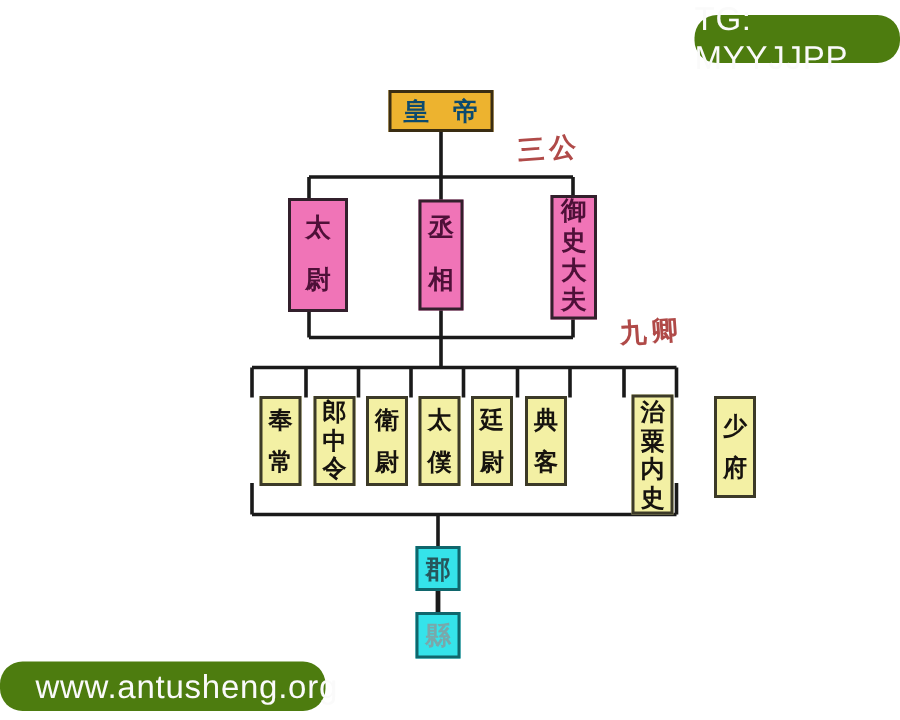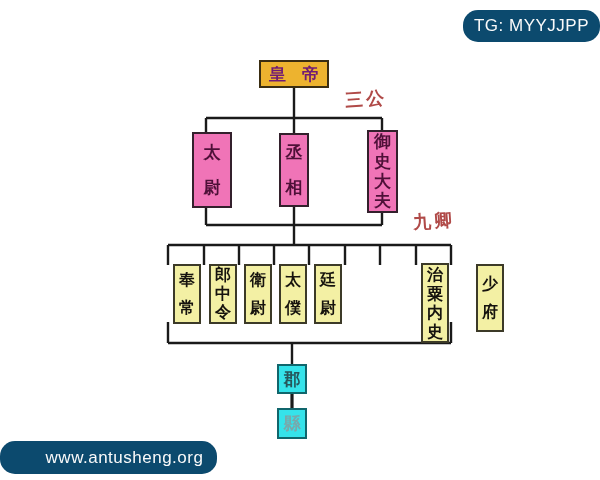--- a/index.html
+++ b/index.html
@@ -6,21 +6,21 @@
   .stage{
     position:relative;width:600px;height:480px;background:#ffffff;overflow:hidden;
     font-family:"DejaVu Serif", serif;
   }
   svg.lines{position:absolute;left:0;top:0;pointer-events:none;}
   .box{
     position:absolute;box-sizing:border-box;display:flex;align-items:center;justify-content:center;
     overflow:hidden;
   }
   .emperor{
-    background:#EDB32F;border:2px solid #3A2D12;color:#701a75;
+    background:#EDB32F;border:2px solid #3A2D12;color:#0c4a6e;
     font-size:17px;font-weight:bold;
   }
   .emperor .em-text{letter-spacing:16px;margin-right:-16px;white-space:nowrap;}
   .pink{
     background:#F074B7;border:2px solid #33202C;color:#4E1038;
     font-size:17px;font-weight:bold;
   }
   .yellow{
     background:#F3F0A4;border:2px solid #3C3A28;color:#16130E;
     font-size:16px;font-weight:bold;margin-left:19px;
@@ -35,22 +35,22 @@
   .lh-spread2{line-height:2.05;}   
   .lh-tight4{line-height:1.16;}    
   .lh-y2{line-height:1.75;}        
   .lh-y3{line-height:1.18;}        
   .lh-y4{line-height:1.19;}        
   .red-label{
     position:absolute;color:#B04A48;font-size:18px;font-weight:bold;
     transform:rotate(-4deg);letter-spacing:3px;white-space:nowrap;
   }
   .watermark{
-    position:absolute;background:#0c4a6e;color:#FAFAFA;
-    font-family:"Liberation Sans", sans-serif;font-size:17px;
+    position:absolute;background:#4d7c0f;color:#FAFAFA;
+    font-family:"Liberation Sans", sans-serif;font-size:22px;
     display:flex;align-items:center;justify-content:center;letter-spacing:0.5px;border-radius:15px;
   }
 </style>
 </head>
 <body>
 
 <div class="stage">
 
   <svg class="lines" width="600" height="480" viewBox="0 0 600 480">
     <path fill="none" stroke="#1A1A1A" stroke-width="2.4" d="
@@ -107,20 +107,23 @@
   </div>
   <div class="box yellow" style="left:225px;top:264px;width:28px;height:60px;">
     <div class="vtext lh-y2">衛尉</div>
   </div>
   <div class="box yellow" style="left:260px;top:264px;width:28px;height:60px;">
     <div class="vtext lh-y2">太僕</div>
   </div>
   <div class="box yellow" style="left:295px;top:264px;width:28px;height:60px;">
     <div class="vtext lh-y2">廷尉</div>
   </div>
+  <div class="box yellow" style="left:331px;top:264px;width:28px;height:60px;">
+    <div class="vtext lh-y2">典客</div>
+  </div>
   <div class="box yellow" style="left:402px;top:263px;width:28px;height:80px;">
     <div class="vtext lh-y4">治粟内史</div>
   </div>
   <div class="box yellow" style="left:457px;top:264px;width:28px;height:68px;">
     <div class="vtext lh-y2">少府</div>
   </div>
 
   <div class="box cyan jun" style="left:277px;top:364px;width:30px;height:30px;">
     <span>郡</span>
   </div>

